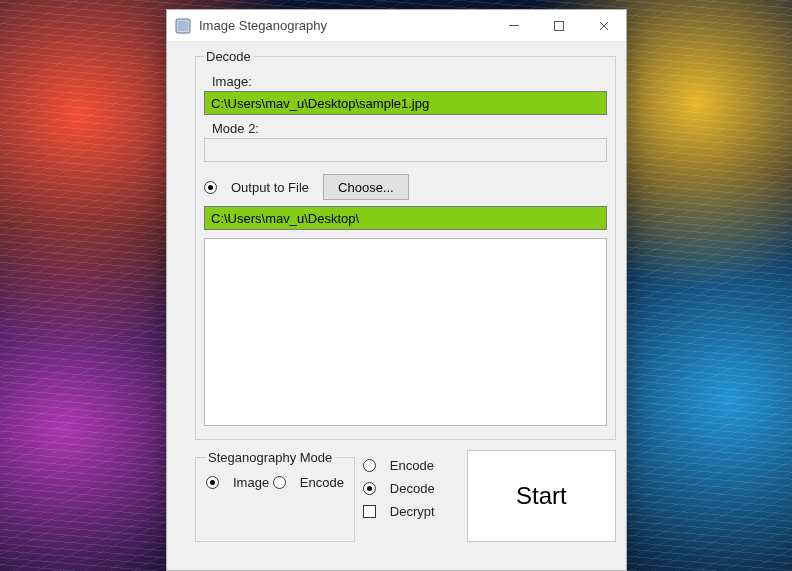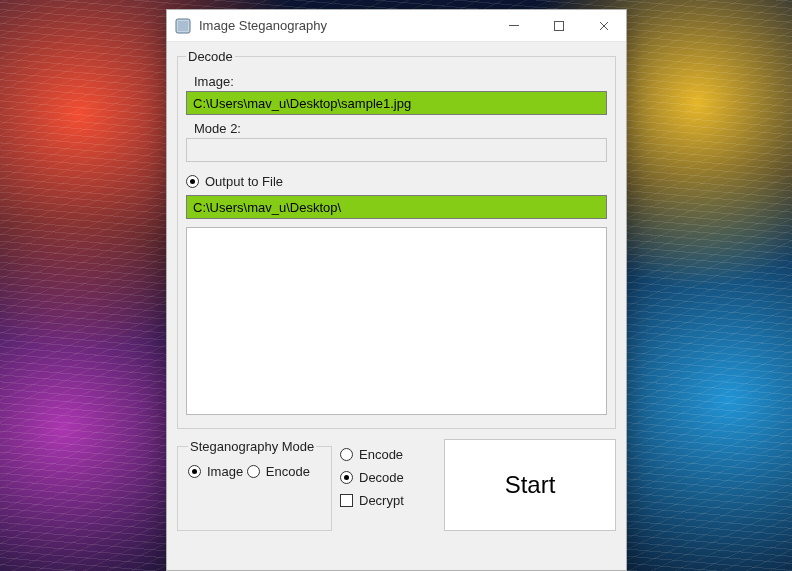--- a/index.html
+++ b/index.html
@@ -57,21 +57,21 @@
       display: inline-flex; align-items: center; justify-content: center;
     }
     .titlebar .spacer { flex: 1; }
     .titlebar .win-btn {
       width: 45px; height: 32px;
       display: flex; align-items: center; justify-content: center;
       color: #555;
     }
     .client {
       flex: 1;
-      padding: 7px 10px 0 10px;
+      padding: 7px 10px 0 28px;
       overflow: hidden;
     }
     fieldset.group {
       border: 1px solid #d0d0d0;
       padding: 8px 8px 10px 8px;
       margin-bottom: 10px;
       position: relative;
     }
     fieldset.group > legend {
       font-size: 13px;
@@ -92,21 +92,21 @@
       color: #000;
       outline: none;
     }
     .txt.disabled {
       background: #f0f0f0;
       color: #555;
       border-color:#c8c8c8;
     }
     .row { display: flex; align-items: center; gap: 14px; margin: 6px 0 6px 0; }
     .radio, .check {
-      display: inline-flex; align-items: center; gap: 6px;
+      display: inline-flex; align-items: center; gap: 14px;
       color: #222; cursor: default;
     }
     .rbox {
       width: 13px; height: 13px; border-radius: 50%;
       border: 1px solid #333; background: #fff; position: relative;
       display:inline-block;
     }
     .rbox.checked::after{
       content:""; position:absolute; inset:3px; border-radius:50%; background:#000;
     }
@@ -203,20 +203,21 @@
       <input class="txt" type="text" value="C:\Users\mav_u\Desktop\sample1.jpg" style="">
 
       <div class="lbl" style="margin-top:6px">Mode 2:</div>
       <input class="txt disabled" type="text" readonly="" value="" style="">
 
       <div class="row" style="margin-top:12px">
         <label class="radio">
           <span class="rbox checked"></span>
           <span>Output to File</span>
         </label>
+        <button class="btn">Choose...</button>
       </div>
 
       <input class="txt" type="text" value="C:\Users\mav_u\Desktop\" style="">
 
 
       <textarea class="textarea" readonly="" style=""></textarea>
     </fieldset>
 
     <div class="bottom">
       <fieldset class="mode">

